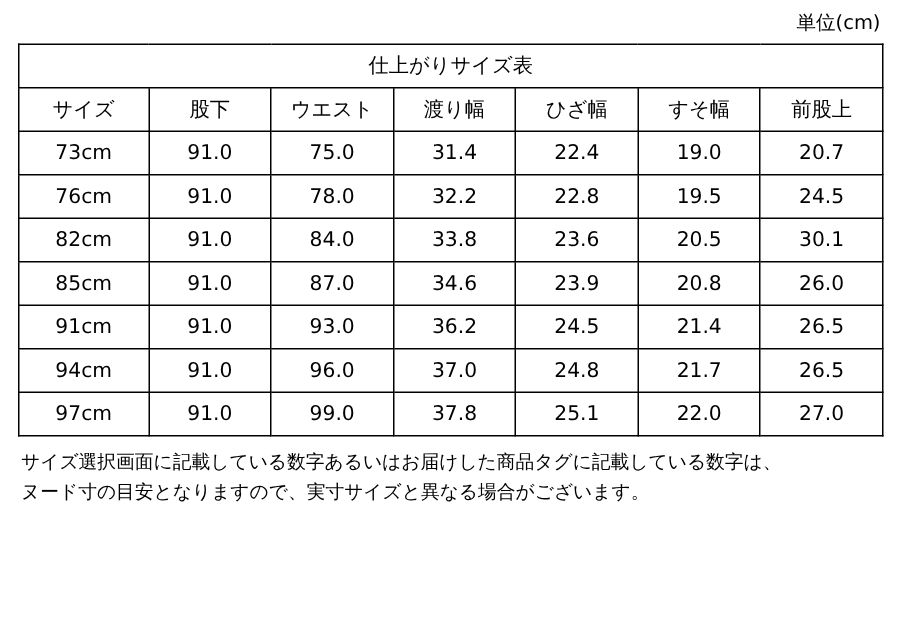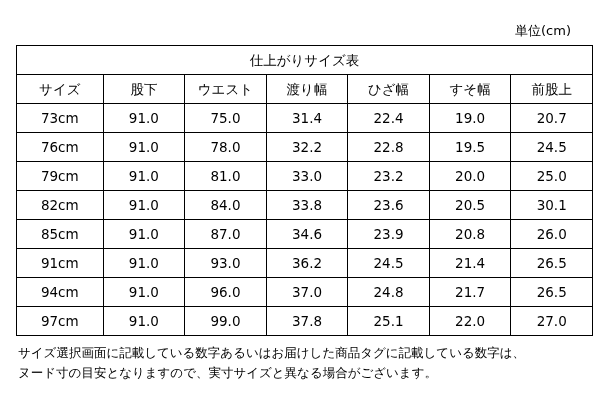--- a/index.html
+++ b/index.html
@@ -12,21 +12,21 @@
     height: 418px;
     font-family: "DejaVu Sans", "Liberation Sans", sans-serif;
     color: #000000;
     position: relative;
     overflow: hidden;
   }
   .page {
     width: 601px;
     height: 418px;
     box-sizing: border-box;
-    padding: 16px;
+    padding: 0;
     position: relative;
   }
   .unit-line {
     text-align: right;
     font-size: 13px;
     padding: 6px 14px 5px 0;
     letter-spacing: 0px;
   }
   table.size-table {
     border-collapse: collapse;
@@ -44,20 +44,21 @@
     line-height: 28px;
     background: #ffffff;
   }
   .title-cell {
     font-size: 14px;
     height: 26px;
     line-height: 26px;
   }
   .head-row td {
     font-size: 13px;
+    font-family: Liberation Serif, serif;
   }
   .col-label {
     width: 86px;
   }
   .col-data {
     width: 81px;
   }
   .notes {
     margin: 0 auto;
     width: 577px;
@@ -113,29 +114,20 @@
       <tr>
         <td>76cm</td>
         <td>91.0</td>
         <td>78.0</td>
         <td>32.2</td>
         <td>22.8</td>
         <td>19.5</td>
         <td>24.5</td>
       </tr>
       <tr>
-        <td>79cm</td>
-        <td>91.0</td>
-        <td>81.0</td>
-        <td>33.0</td>
-        <td>23.2</td>
-        <td>20.0</td>
-        <td>25.0</td>
-      </tr>
-      <tr>
         <td>82cm</td>
         <td>91.0</td>
         <td>84.0</td>
         <td>33.8</td>
         <td>23.6</td>
         <td>20.5</td>
         <td>30.1</td>
       </tr>
       <tr>
         <td>85cm</td>

